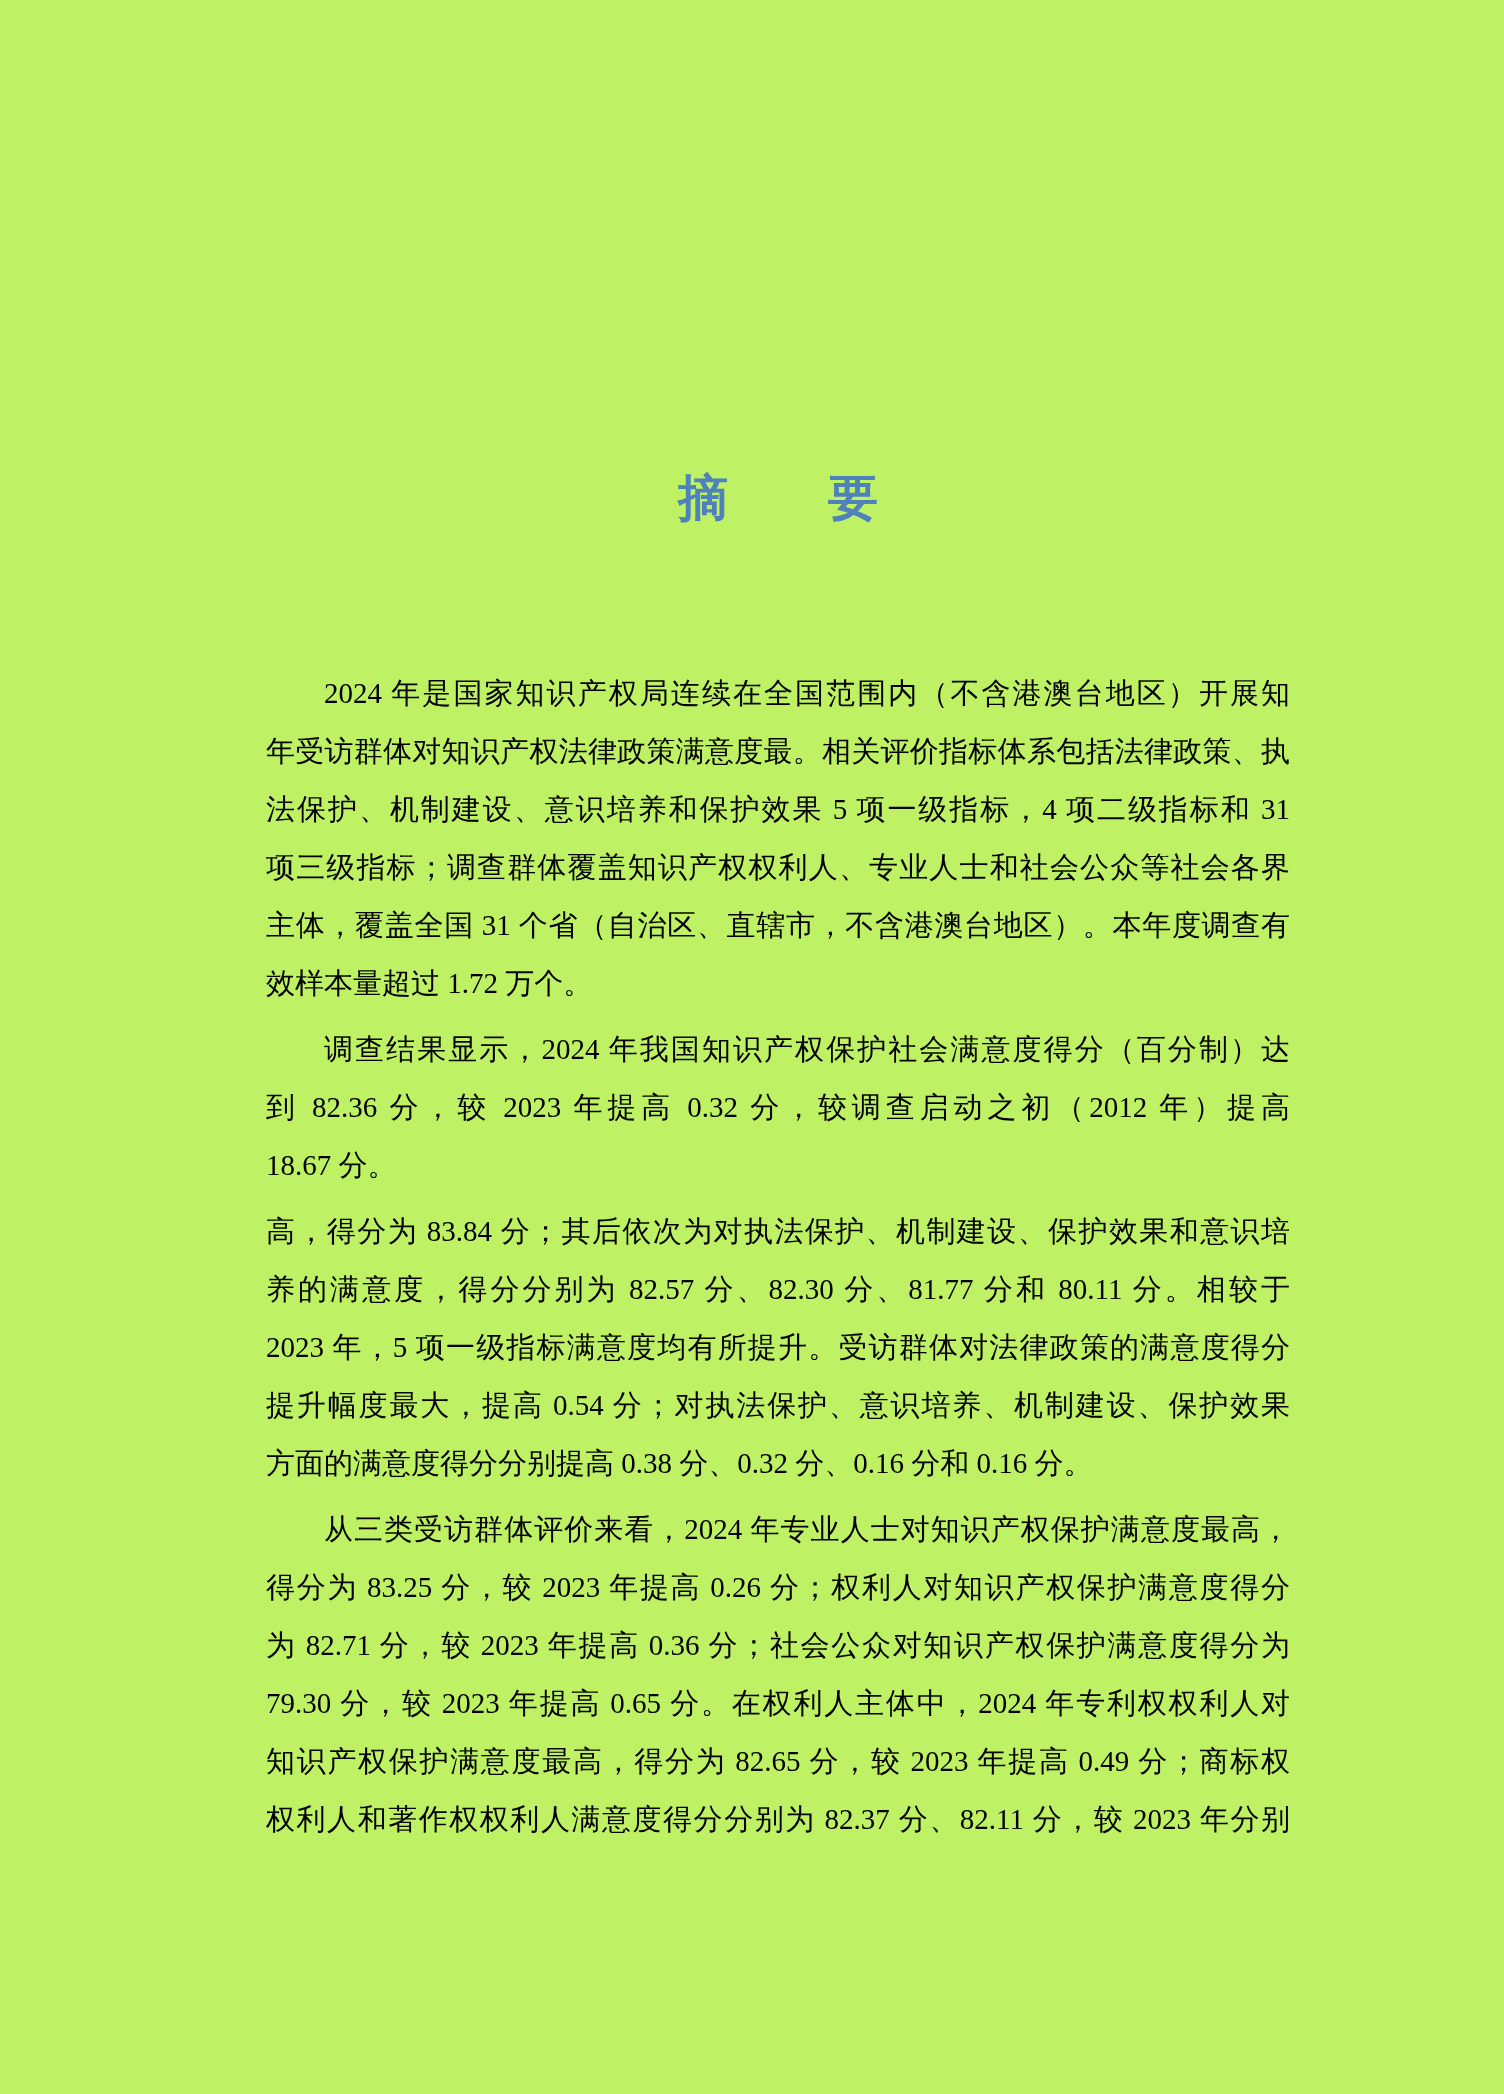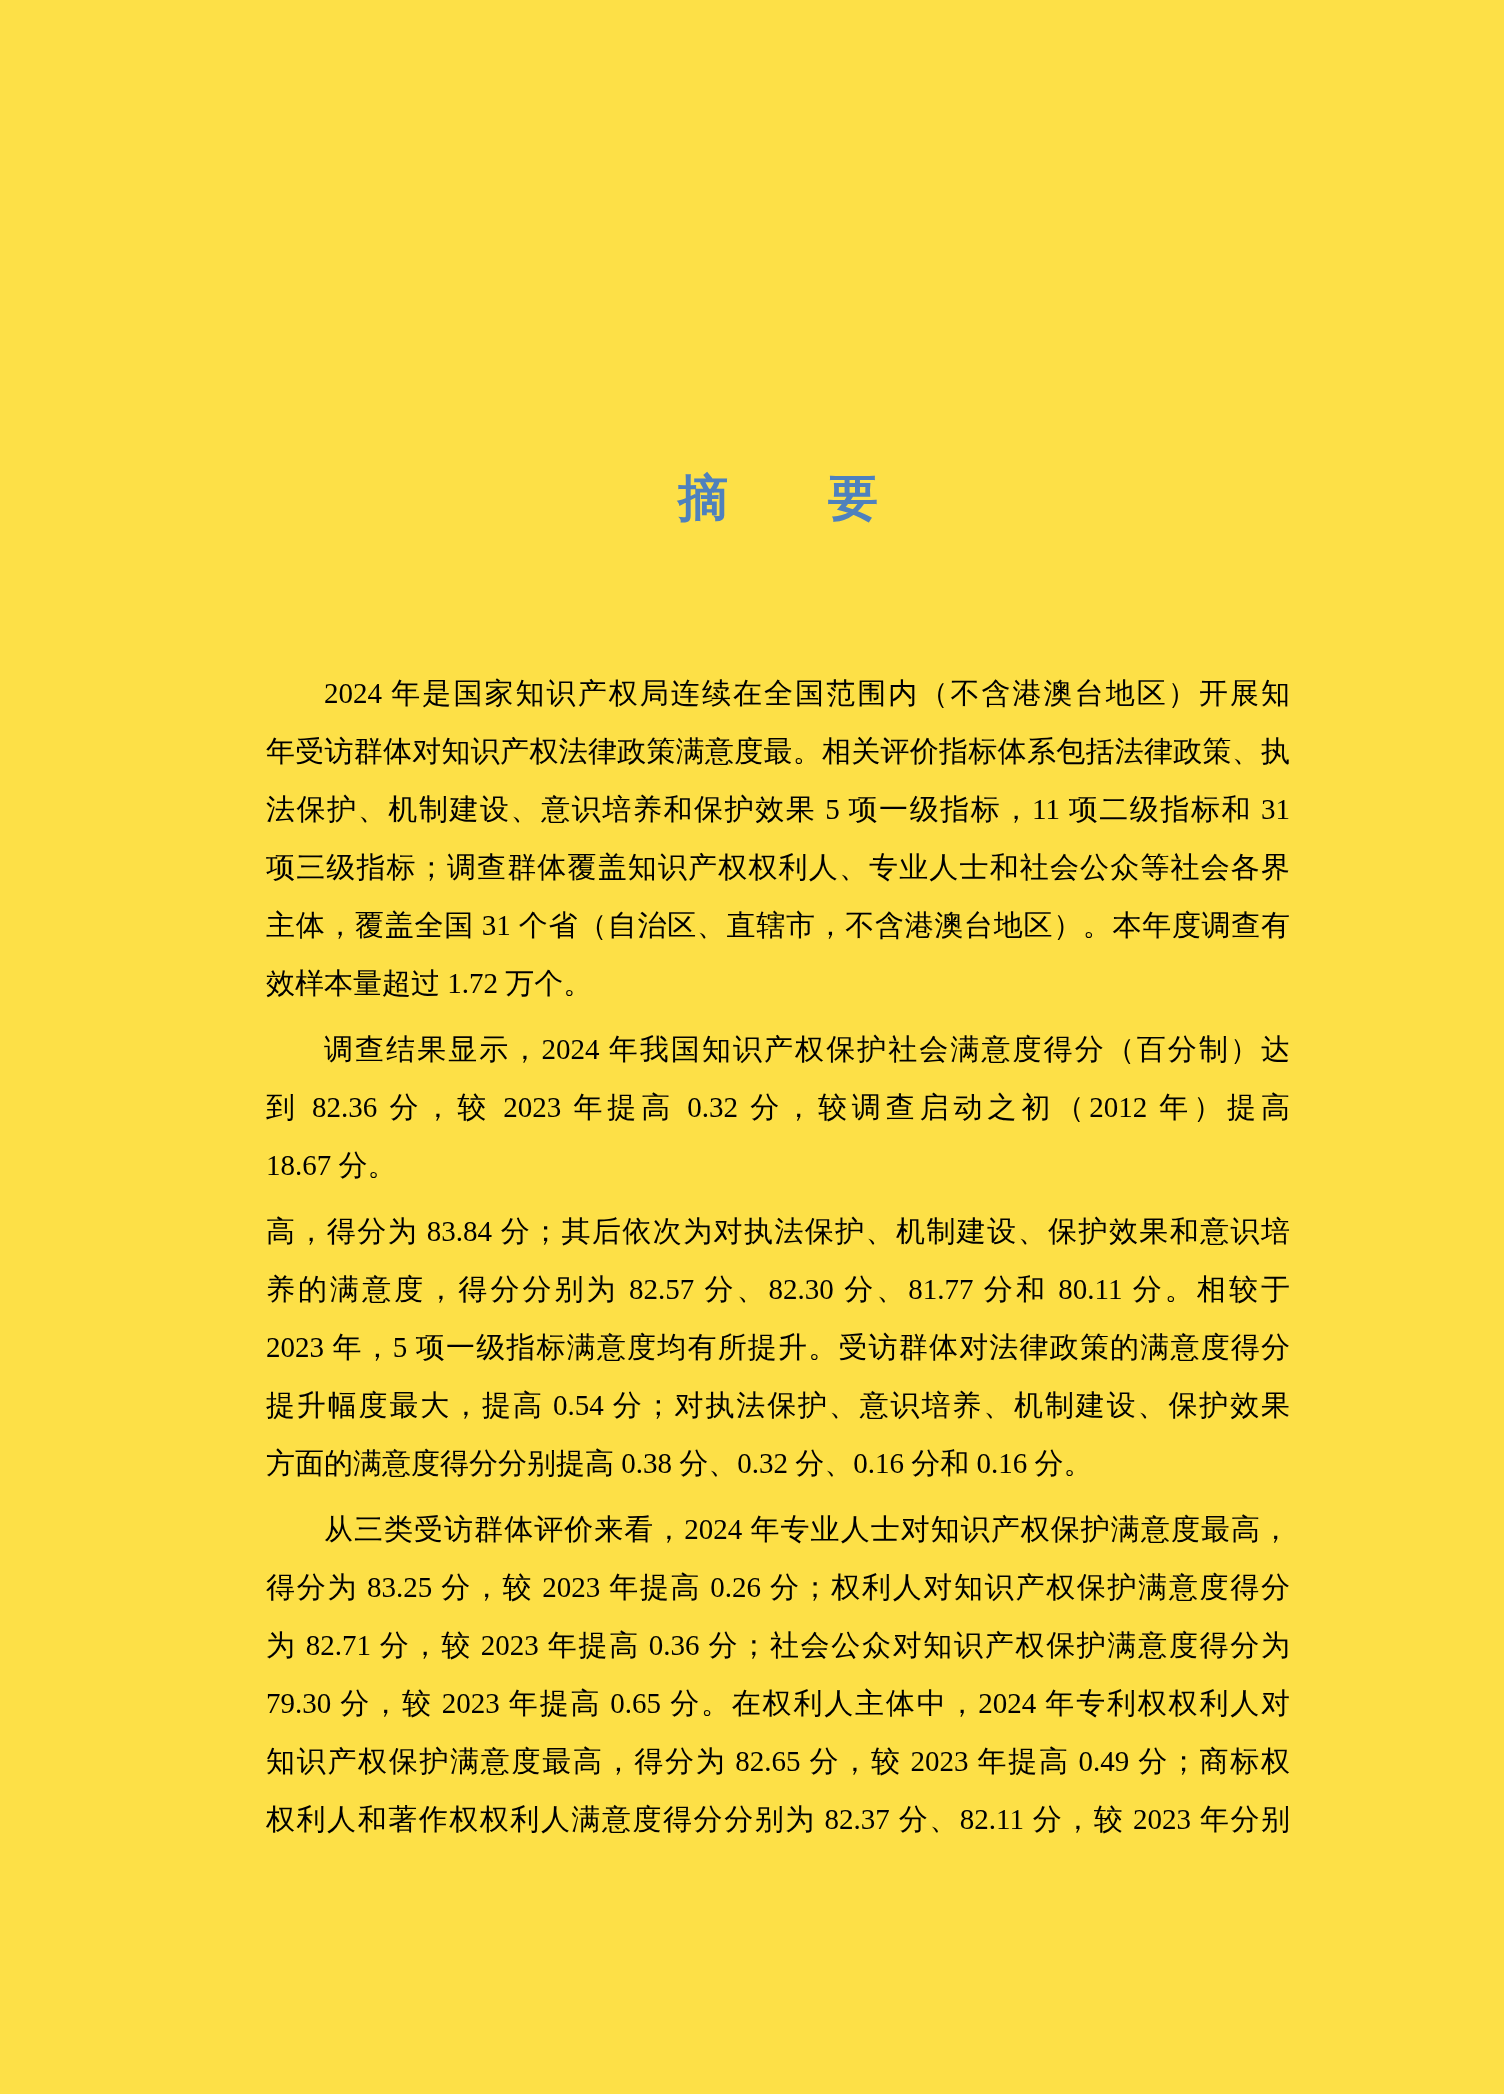--- a/index.html
+++ b/index.html
@@ -8,21 +8,21 @@
     height: 2094px;
     background: #ffffff;
     color: #000000;
     font-family: "Liberation Serif", "DejaVu Serif", serif;
     position: relative;
     overflow: hidden;
   }
   .page {
     position: absolute;
     inset: 0;
-    background: #fde047;
+    background: #bef264;
   }
   .doc-title {
     position: absolute;
     top: 471px;
     left: 258px;
     width: 1040px;
     margin: 0;
     text-align: center;
     font-size: 50px;
     line-height: 54px;
@@ -52,21 +52,21 @@
 
 <div class="page">
 
   <h1 class="doc-title" style="color: rgb(79, 129, 189);">摘　　要</h1>
 
   <div class="body-text">
 
     <div class="para">
       <div class="line first">2024 年是国家知识产权局连续在全国范围内（不含港澳台地区）开展知</div>
       <div class="line">年受访群体对知识产权法律政策满意度最。相关评价指标体系包括法律政策、执</div>
-      <div class="line">法保护、机制建设、意识培养和保护效果 5 项一级指标，11 项二级指标和 31</div>
+      <div class="line">法保护、机制建设、意识培养和保护效果 5 项一级指标，4 项二级指标和 31</div>
       <div class="line">项三级指标；调查群体覆盖知识产权权利人、专业人士和社会公众等社会各界</div>
       <div class="line">主体，覆盖全国 31 个省（自治区、直辖市，不含港澳台地区）。本年度调查有</div>
       <div class="line last">效样本量超过 1.72 万个。</div>
     </div>
 
     <div class="para">
       <div class="line first">调查结果显示，2024 年我国知识产权保护社会满意度得分（百分制）达</div>
       <div class="line">到 82.36 分，较 2023 年提高 0.32 分，较调查启动之初（2012 年）提高</div>
       <div class="line last">18.67 分。</div>
     </div>

